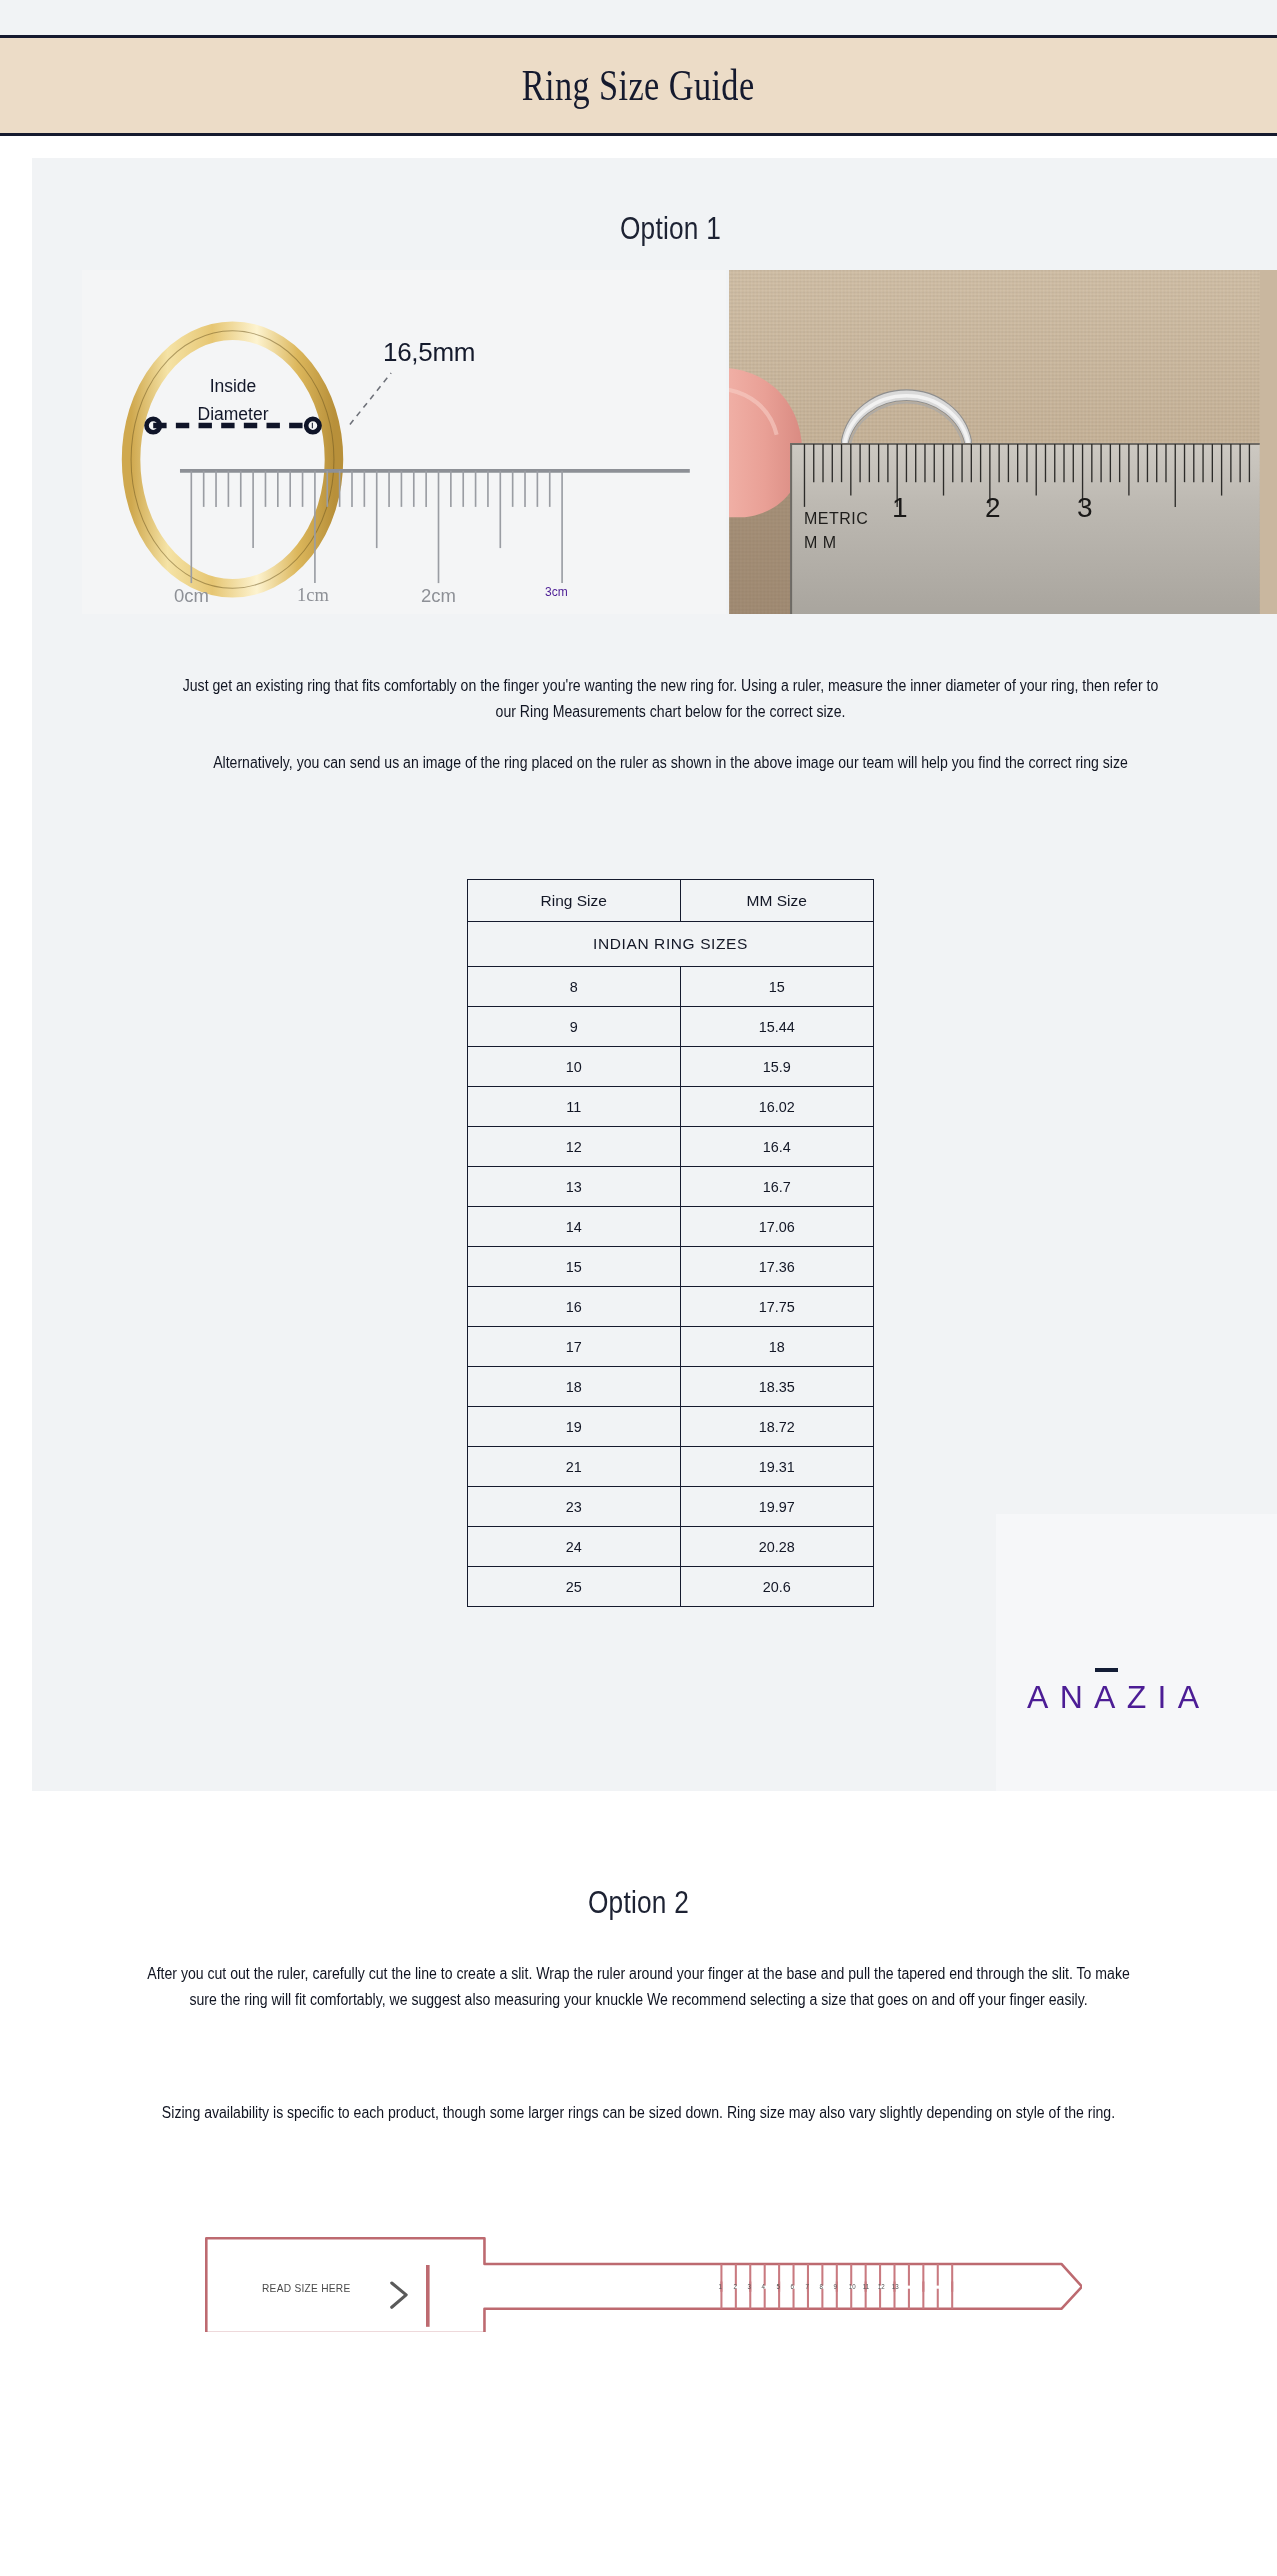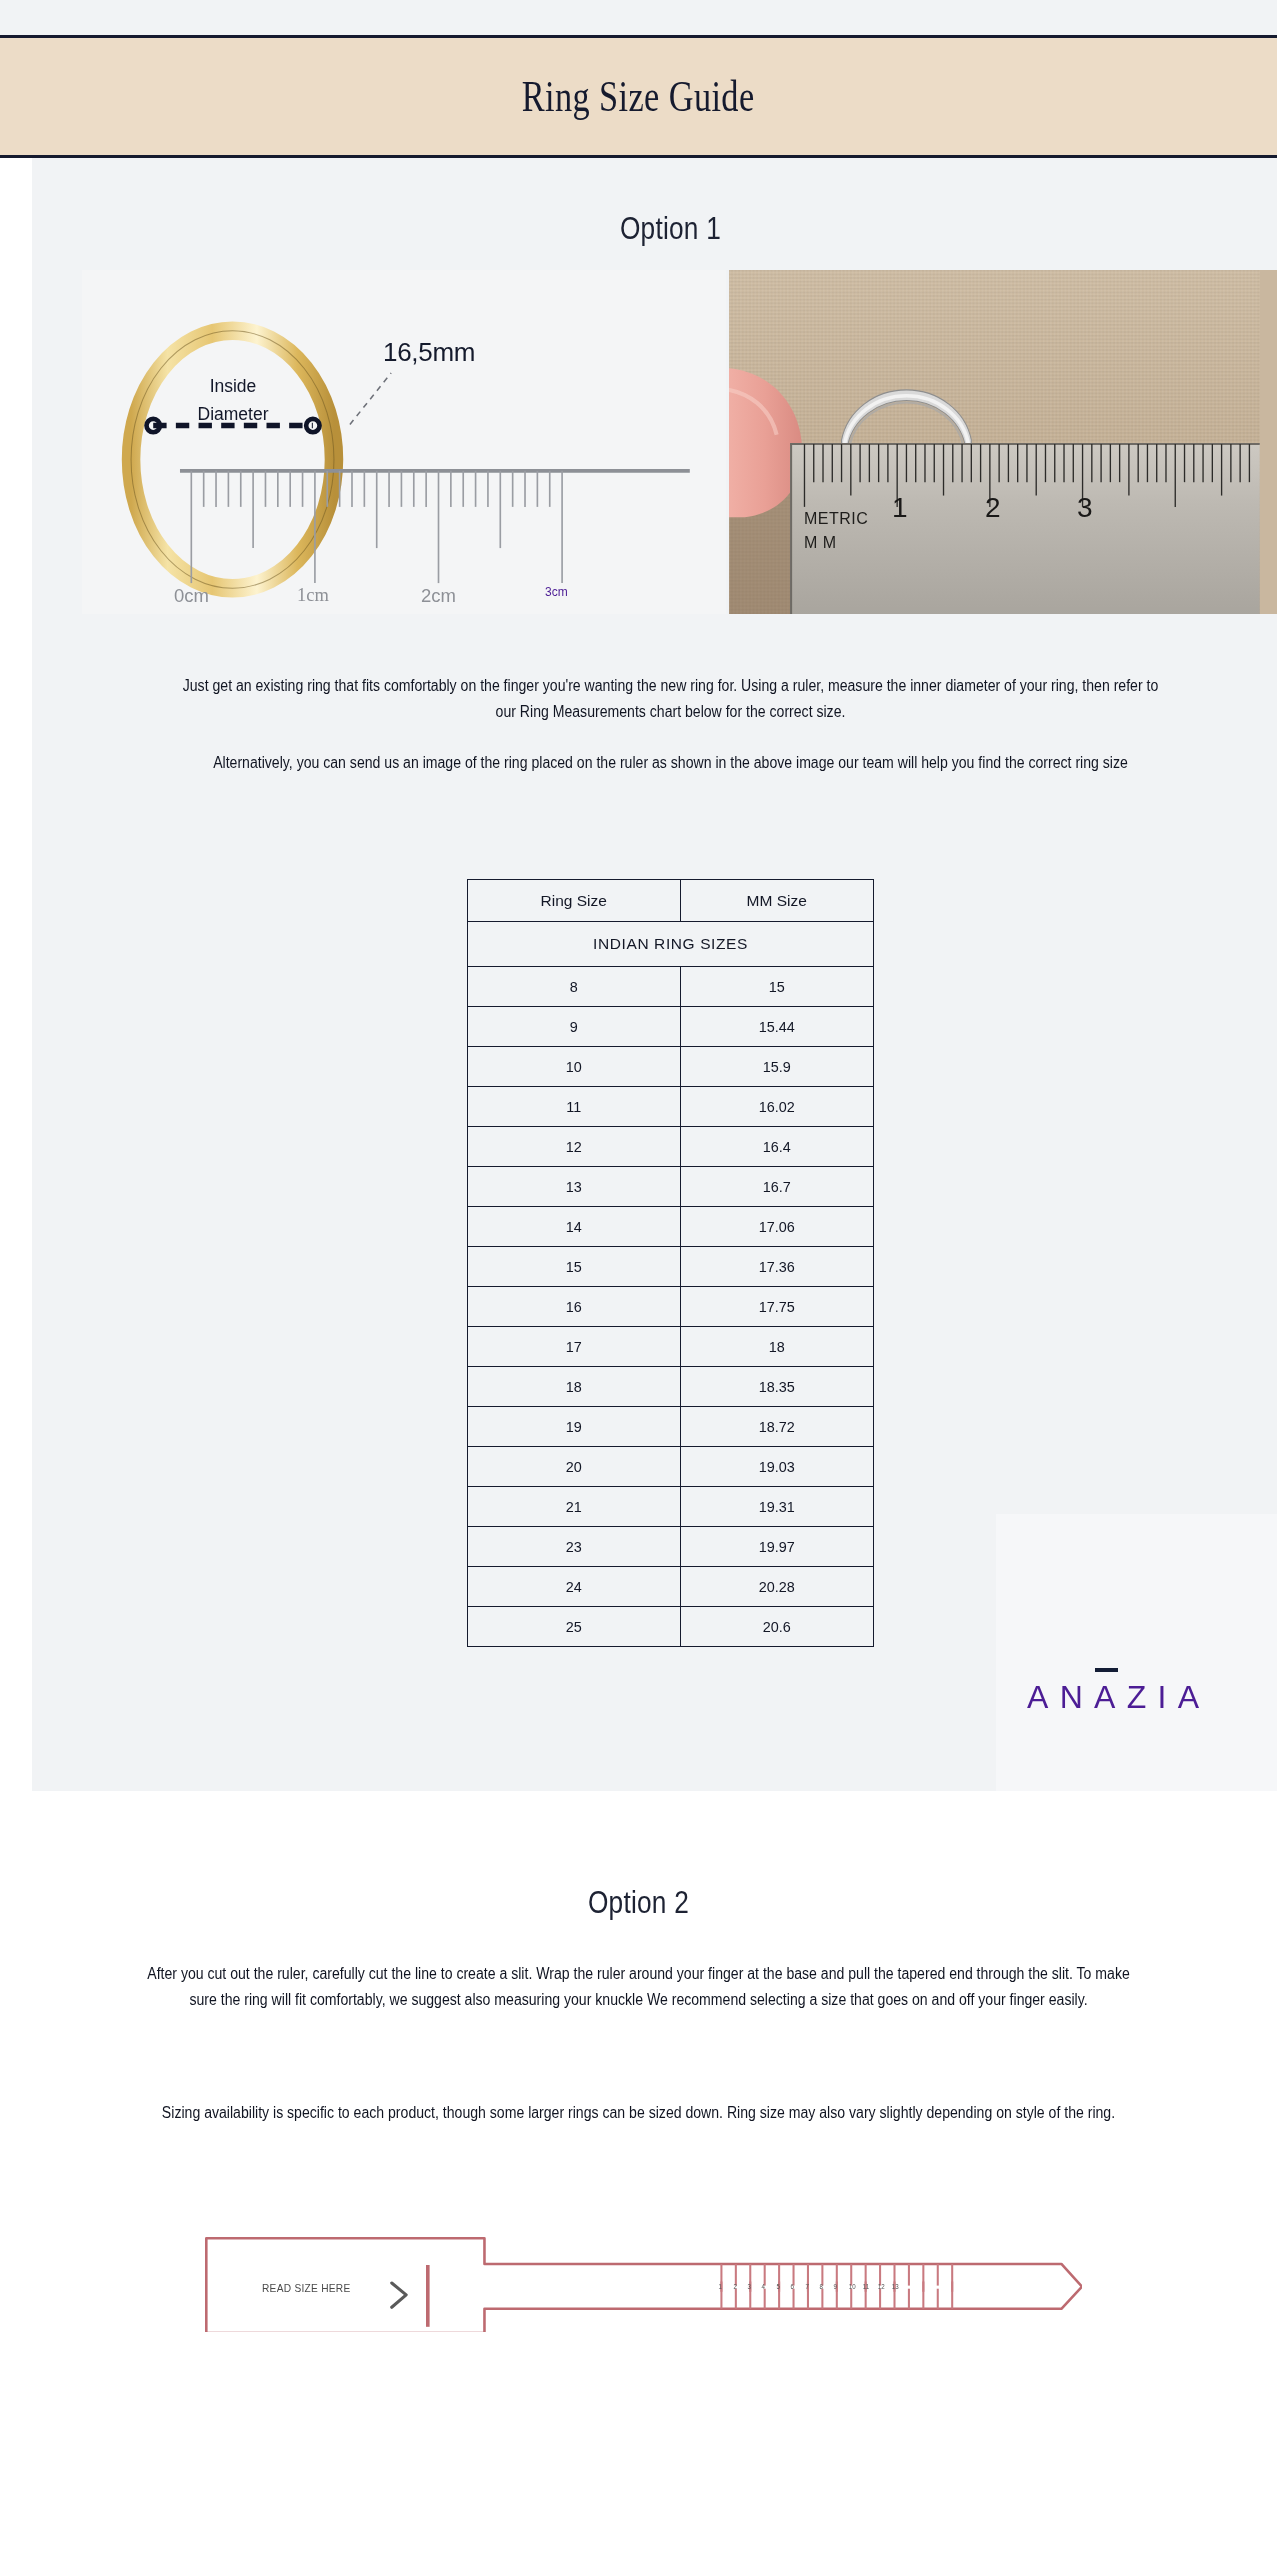--- a/index.html
+++ b/index.html
@@ -22,21 +22,21 @@
     position: absolute;
     left: 0; top: 0;
     width: 1277px; height: 35px;
     background: #f1f3f5;
   }
 
   
   .header-band {
     position: absolute;
     left: 0; top: 35px;
-    width: 1277px; height: 123px;
+    width: 1277px; height: 101px;
     background: #ecdcc7;
     border-top: 3.6px solid #151a2e;
     border-bottom: 3.6px solid #151a2e;
     display: flex;
     align-items: center;
     justify-content: center;
   }
   .header-title {
     font-family: "Liberation Serif", serif;
     font-size: 44px;
@@ -433,24 +433,20 @@
           </tr>
           <tr>
             <td>18</td>
             <td>18.35</td>
           </tr>
           <tr>
             <td>19</td>
             <td>18.72</td>
           </tr>
           <tr>
-            <td>20</td>
-            <td>19.03</td>
-          </tr>
-          <tr>
             <td>21</td>
             <td>19.31</td>
           </tr>
           <tr>
             <td>23</td>
             <td>19.97</td>
           </tr>
           <tr>
             <td>24</td>
             <td>20.28</td>

